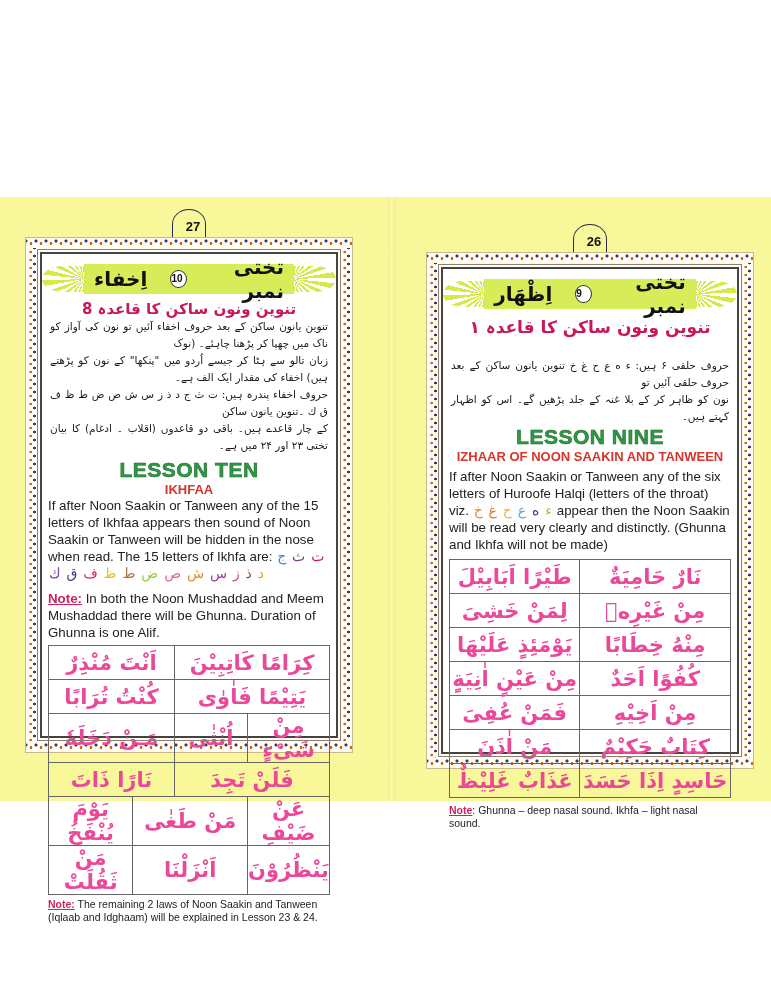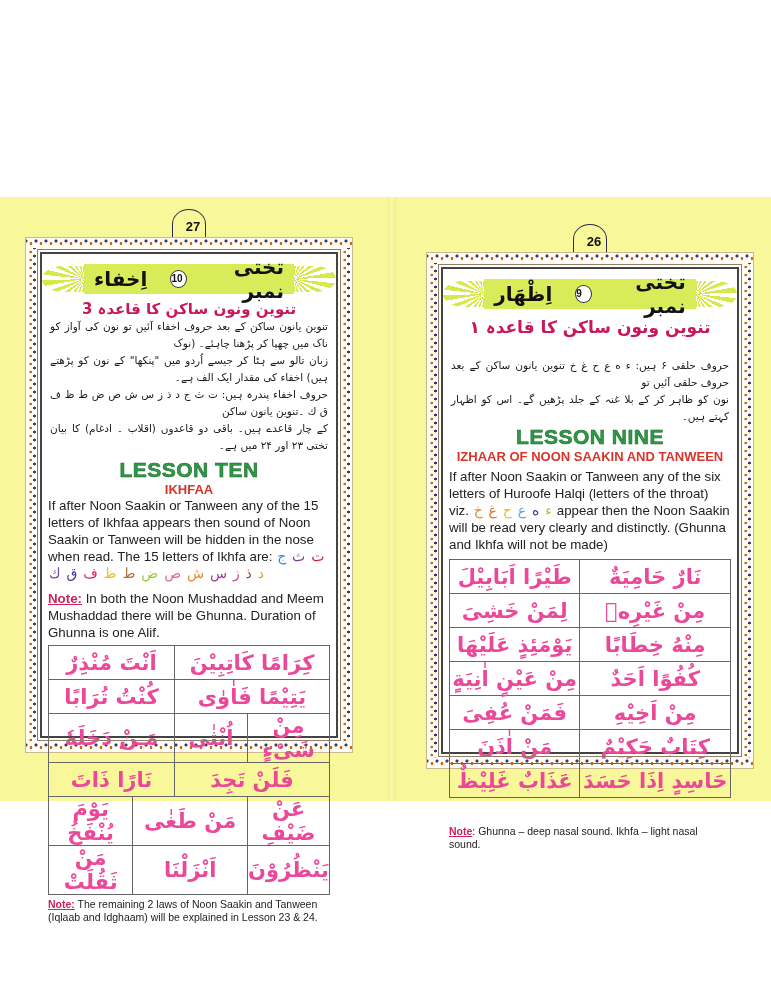--- a/index.html
+++ b/index.html
@@ -84,21 +84,21 @@
       <div class="frame-inner">
         <div class="banner">
           <div class="banner-fan left"></div>
           <div class="banner-box">
             <span>تختی نمبر</span>
             <span class="banner-num">10</span>
             <span>اِخفاء</span>
           </div>
           <div class="banner-fan right"></div>
         </div>
-        <div class="urdu-sub">تنوین ونون ساکن کا قاعدہ 3</div>
+        <div class="urdu-sub">تنوین ونون ساکن کا قاعدہ 8</div>
         <div class="urdu-para">
           <div>تنوین یانون ساکن کے بعد حروف اخفاء آئیں تو نون کی آواز کو ناک میں چھپا کر پڑھنا چاہئے۔ (نوک</div>
           <div>زبان تالو سے ہٹا کر جیسے اُردو میں "پنکھا" کے نون کو پڑھتے ہیں) اخفاء کی مقدار ایک الف ہے۔</div>
           <div>حروف اخفاء پندرہ ہیں: ت ث ج د ذ ز س ش ص ض ط ظ ف ق ك ۔تنوین یانون ساکن</div>
           <div>کے چار قاعدے ہیں۔ باقی دو قاعدوں (اقلاب ۔ ادغام) کا بیان تختی ۲۳ اور ۲۴ میں ہے۔</div>
         </div>
         <div class="lesson-title" style="margin-top:4px;">LESSON TEN</div>
         <div class="lesson-sub">IKHFAA</div>
         <div class="eng-para">
           <span>If after Noon Saakin or Tanween any of the 15 letters of Ikhfaa appears then sound of Noon Saakin or Tanween will be hidden in the nose when read. The 15 letters of Ikhfa are:</span>
@@ -222,19 +222,19 @@
           <tr>
             <td>مَنْ اٰذَنَ</td>
             <td>كِتَابٌ حَكِيْمٌ</td>
           </tr>
           <tr>
             <td>عَذَابٌ غَلِيْظٌ</td>
             <td>حَاسِدٍ اِذَا حَسَدَ</td>
           </tr>
         </tbody>
           </table>
-        <div class="small-note" style="padding-top:6px;margin-top:21px;">
+        <div class="small-note" style="padding-top:6px;">
           <span class="note-label">Note</span><span>: Ghunna – deep nasal sound. Ikhfa – light nasal sound.</span>
         </div>
       </div>
     </div>
   </div>
 </div>
 
 </body></html>

